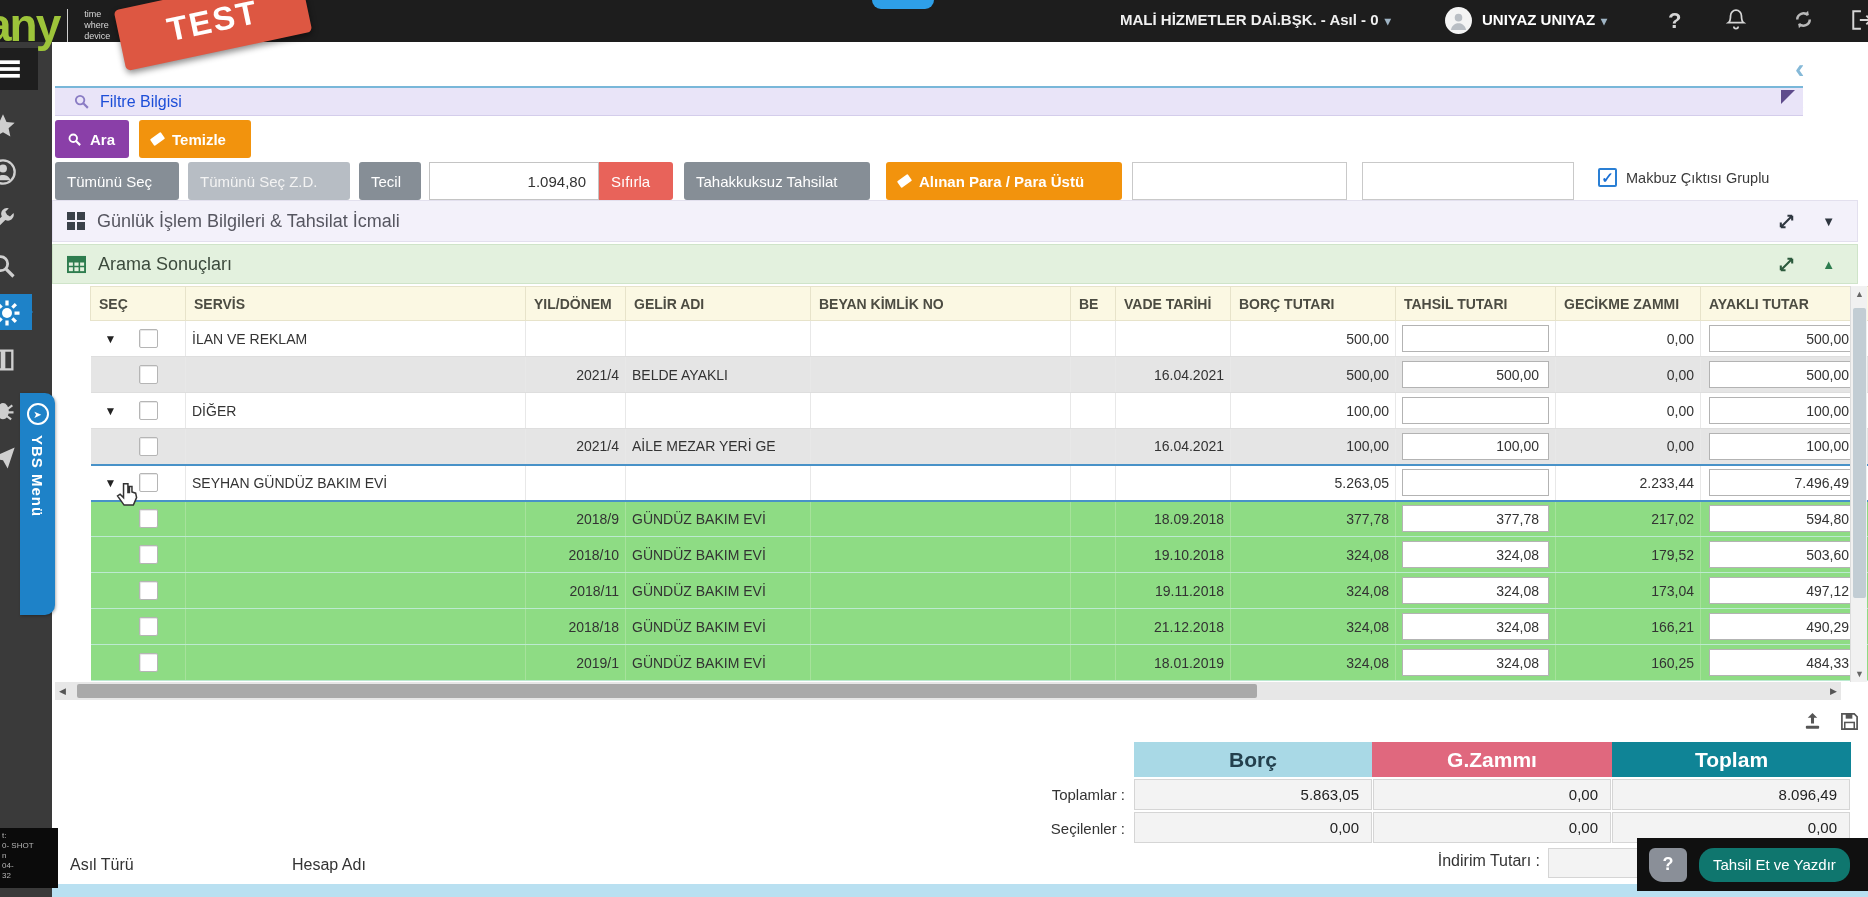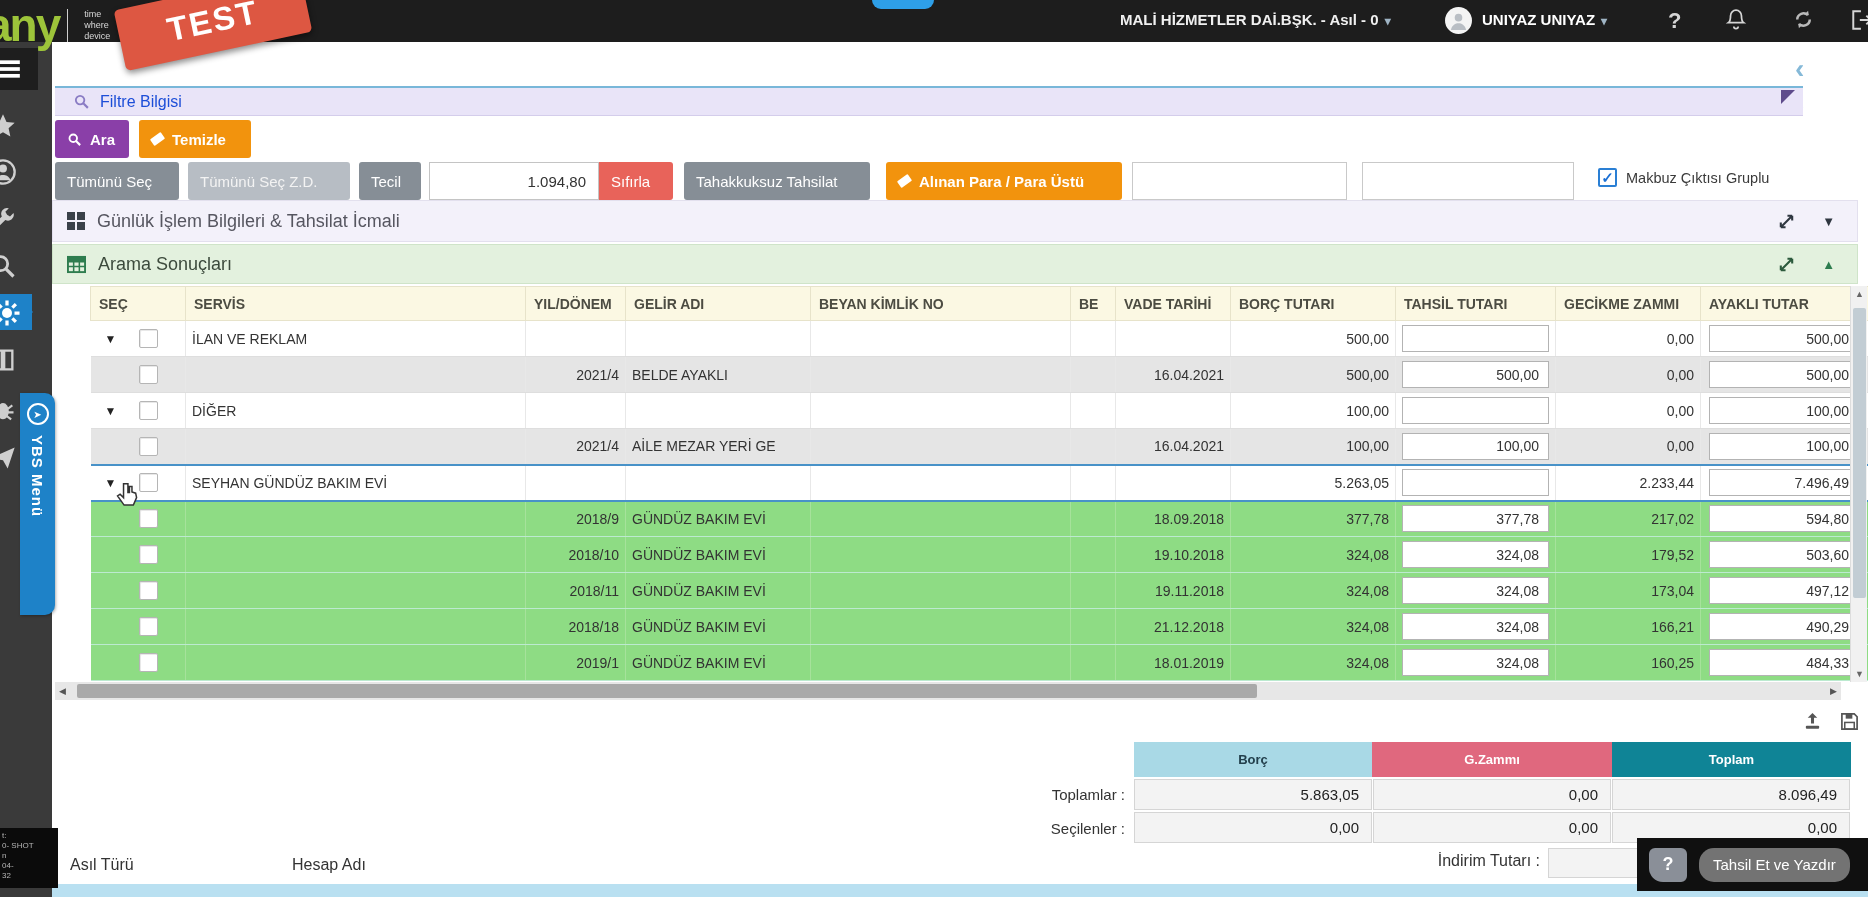--- a/index.html
+++ b/index.html
@@ -109,30 +109,30 @@
   
   .exp-icons { position:absolute; left:1803px; top:712px; display:flex; gap:18px; }
   .aciklama { position:absolute; left:70px; top:766px; width:248px; height:82px; border:1px solid #c9c9c9; font-style:italic; color:#9a9a9a; font-size:16px; padding:10px; resize:none; font-family:"Liberation Sans",sans-serif; background:#fff; }
   .f-label { position:absolute; top:856px; font-size:16px; color:#333; }
   .odeme { left:70px; } .hesap { left:292px; }
   .sum-label { position:absolute; width:160px; text-align:right; font-size:15px; color:#333; }
   .sl1 { left:965px; top:786px; } .sl2 { left:965px; top:820px; }
   .sumtable { position:absolute; left:1134px; top:742px; width:717px; }
   .sumrow { display:flex; }
   .sumhead { display:flex; height:35px; }
-  .sumhead div { display:flex; align-items:center; justify-content:center; font-weight:bold; font-size:13px; }
+  .sumhead div { display:flex; align-items:center; justify-content:center; font-weight:bold; font-size:21px; }
   .sh-borc { width:238px; background:#a9d9e6; color:#23404d; }
   .sh-gzam { width:240px; background:#e0687e; color:#fff; }
   .sh-top  { width:239px; background:#0f8496; color:#fff; }
   .sumval { width:238px; height:31px; background:#f3f3f3; border:1px solid #d5d5d5; margin-top:2px; margin-right:1px; text-align:right; padding:6px 12px 0 0; font-size:15px; color:#222; }
   .indirim-lbl { position:absolute; left:1400px; top:852px; width:140px; text-align:right; font-size:16px; color:#333; }
   .indirim-input { position:absolute; left:1548px; top:848px; width:110px; height:30px; border:1px solid #d5d5d5; background:#f3f3f3; }
   .dark-dock { position:absolute; left:1637px; top:838px; width:231px; height:53px; background:#101010; z-index:12; display:flex; align-items:center; padding-left:12px; gap:12px; }
   .dock-help { width:38px; height:34px; background:#8a8f98; border-radius:6px 6px 6px 14px; color:#fff; font-size:18px; font-weight:bold; display:flex; align-items:center; justify-content:center; cursor:pointer; }
-  .dock-btn { height:34px; background:#737373; border:none; border-radius:15px; color:#fff; font-size:15px; padding:0 14px; cursor:pointer; font-family:"Liberation Sans",sans-serif; }
+  .dock-btn { height:34px; background:#0f766e; border:none; border-radius:15px; color:#fff; font-size:15px; padding:0 14px; cursor:pointer; font-family:"Liberation Sans",sans-serif; }
   .bottombar { position:absolute; left:0; top:884px; width:1868px; height:13px; background:#b9e0f1; }
 </style>
 </head>
 <body>
 
 <div id="screen">
 
   <div class="topbar">
     <div class="logo">
       <span class="logo-word">any</span>

